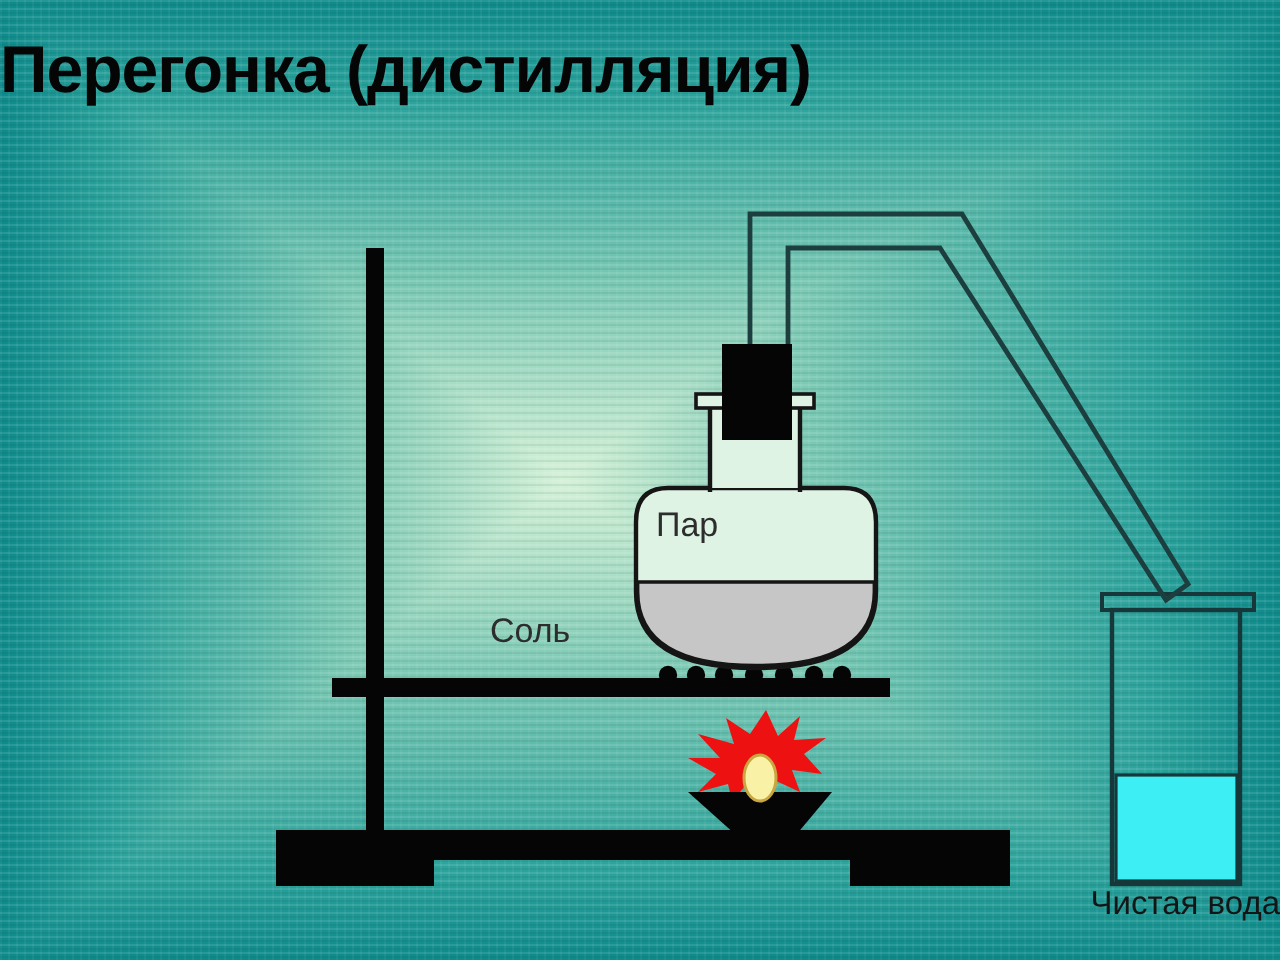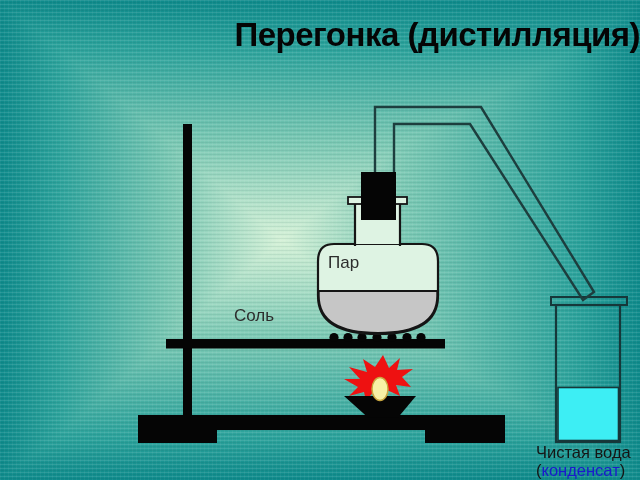--- a/index.html
+++ b/index.html
@@ -15,32 +15,32 @@
   }
   .texture{
     position:absolute;inset:0;
     background:
       repeating-linear-gradient(to bottom, rgba(255,255,255,0.10) 0 1px, transparent 1px 2px, rgba(0,60,60,0.08) 2px 3px, transparent 3px 4px),
       repeating-linear-gradient(to right, rgba(255,255,255,0.05) 0 1px, transparent 1px 4px);
     pointer-events:none;
   }
   .title{
     position:absolute;top:16px;left:0;right:0;
-    text-align:right;
+    text-align:left;
     font-size:33px;font-weight:bold;color:#050505;
     letter-spacing:-0.5px;
   }
   .diagram{position:absolute;left:0;top:0;}
   .lbl{
     position:absolute;color:#2d2d2d;font-size:17px;line-height:1.15;
   }
   .lbl-steam{left:328px;top:253px;text-align:center;}
-  .lbl-salt{left:234px;top:306px;}
+  .lbl-salt{left:245px;top:306px;}
   .lbl-mixture{left:448px;top:290px;width:110px;text-align:center;font-size:16px;line-height:21px;white-space:pre-line;}
-  .lbl-condensate{left:536px;top:444px;width:104px;text-align:left;font-size:16.5px;line-height:17.5px;color:#151515;}
+  .lbl-condensate{left:536px;top:444px;width:104px;text-align:right;font-size:16.5px;line-height:17.5px;color:#151515;}
   .link-blue{color:#1a1acc;cursor:pointer;}
 </style>
 </head>
 <body>
 
 <div class="slide">
 
   <div class="texture"></div>
 
   <div class="title">Перегонка (дистилляция)</div>
@@ -80,16 +80,15 @@
 
     <rect x="556" y="305" width="64" height="137" fill="none" stroke="#16383a" stroke-width="2.2"></rect>
     <rect x="558" y="387.5" width="60.5" height="53" fill="#3deef4" stroke="#16383a" stroke-width="1.6"></rect>
   </svg>
 
   <div class="lbl lbl-steam">Пар</div>
   <div class="lbl lbl-salt">Соль</div>
 
   <div class="lbl lbl-condensate">
     <div>Чистая вода</div>
-    <div><span>(</span><span class="link-blue">конденсат</span><span>)</span></div>
   </div>
 
 </div>
 
 </body></html>

